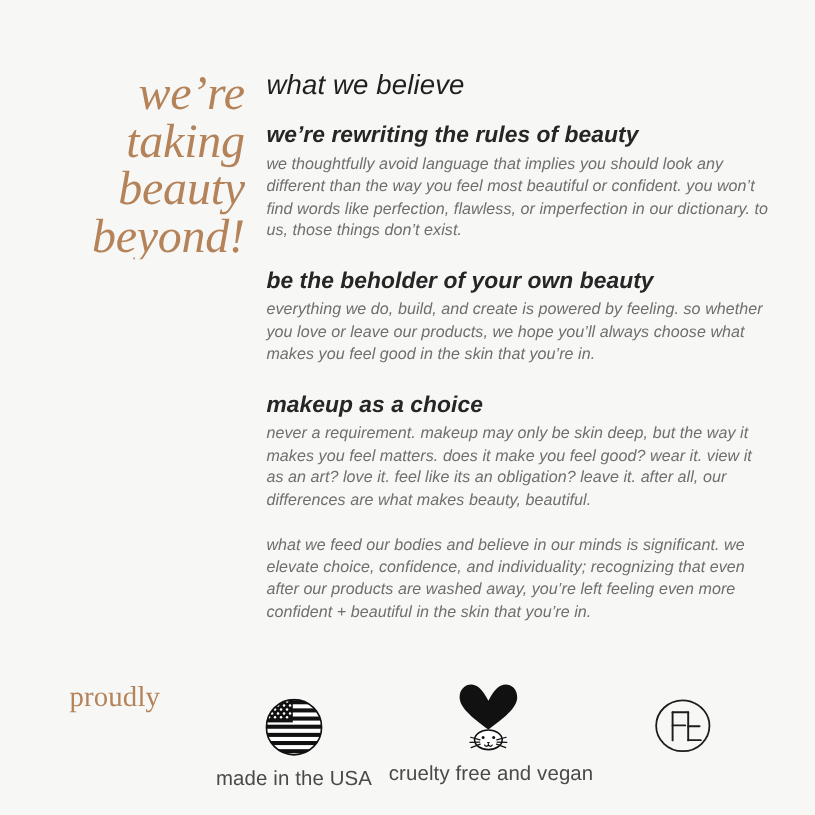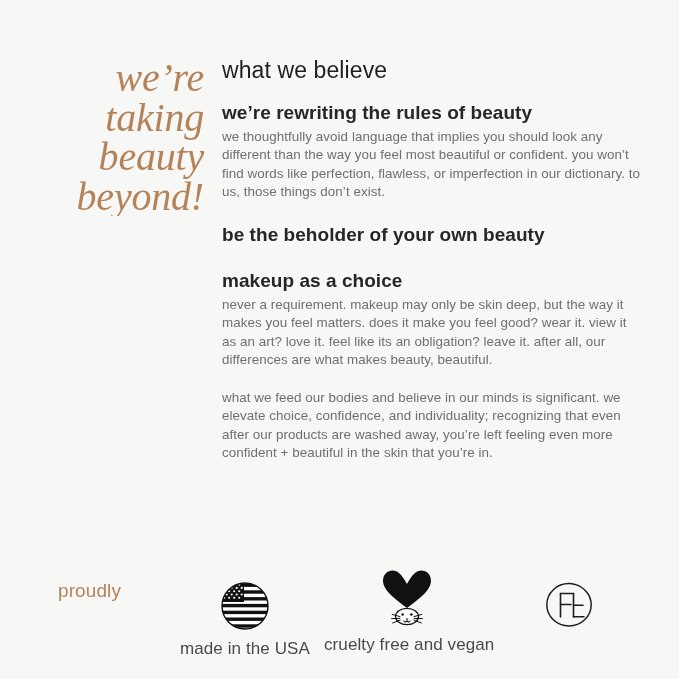--- a/index.html
+++ b/index.html
@@ -52,20 +52,21 @@
     display: block;
   }
   .headline span.l4 {
     margin-left: -14px;
   }
 
   .text-col {
     flex: 1 1 auto;
     padding-left: 17px;
     padding-right: 36px;
+    font-style: italic;
   }
 
   .main-title {
     font-size: 23px;
     color: #1f1f1f;
     font-weight: 400;
     letter-spacing: 0.1px;
     margin: 0 0 16px 0;
     line-height: 1.1;
   }
@@ -96,24 +97,25 @@
     position: absolute;
     left: 0;
     top: 560px;
     width: 679px;
     height: 110px;
   }
 
   .proudly {
     position: absolute;
     left: 58px;
-    top: 20px;
-    font-size: 19px;
+    top: 8px;
+    font-size: 24px;
     color: #b5835a;
     letter-spacing: 0.1px;
+    font-family: Liberation Serif, serif;
   }
 
   .badge {
     position: absolute;
     text-align: center;
   }
   .badge .icon-wrap {
     height: 58px;
     display: flex;
     align-items: flex-end;
@@ -150,20 +152,21 @@
     <div class="text-col">
       <h1 class="main-title">what we believe</h1>
 
       <div class="belief">
         <div class="belief-head">we’re rewriting the rules of beauty</div>
         <div class="belief-body">we thoughtfully avoid language that implies you should look any different than the way you feel most beautiful or confident. you won’t find words like perfection, flawless, or imperfection in our dictionary. to us, those things don’t exist.</div>
       </div>
 
       <div class="belief">
         <div class="belief-head">be the beholder of your own beauty</div>
+        <div class="belief-body">everything we do, build, and create is powered by feeling. so whether you love or leave our products, we hope you’ll always choose what makes you feel good in the skin that you’re in.</div>
       </div>
 
       <div class="belief">
         <div class="belief-head">makeup as a choice</div>
         <div class="belief-body">never a requirement. makeup may only be skin deep, but the way it makes you feel matters. does it make you feel good? wear it. view it as an art? love it. feel like its an obligation? leave it. after all, our differences are what makes beauty, beautiful.</div>
       </div>
 
       <div class="belief">
         <div class="belief-body">what we feed our bodies and believe in our minds is significant. we elevate choice, confidence, and individuality; recognizing that even after our products are washed away, you’re left feeling even more confident + beautiful in the skin that you’re in.</div>
       </div>

